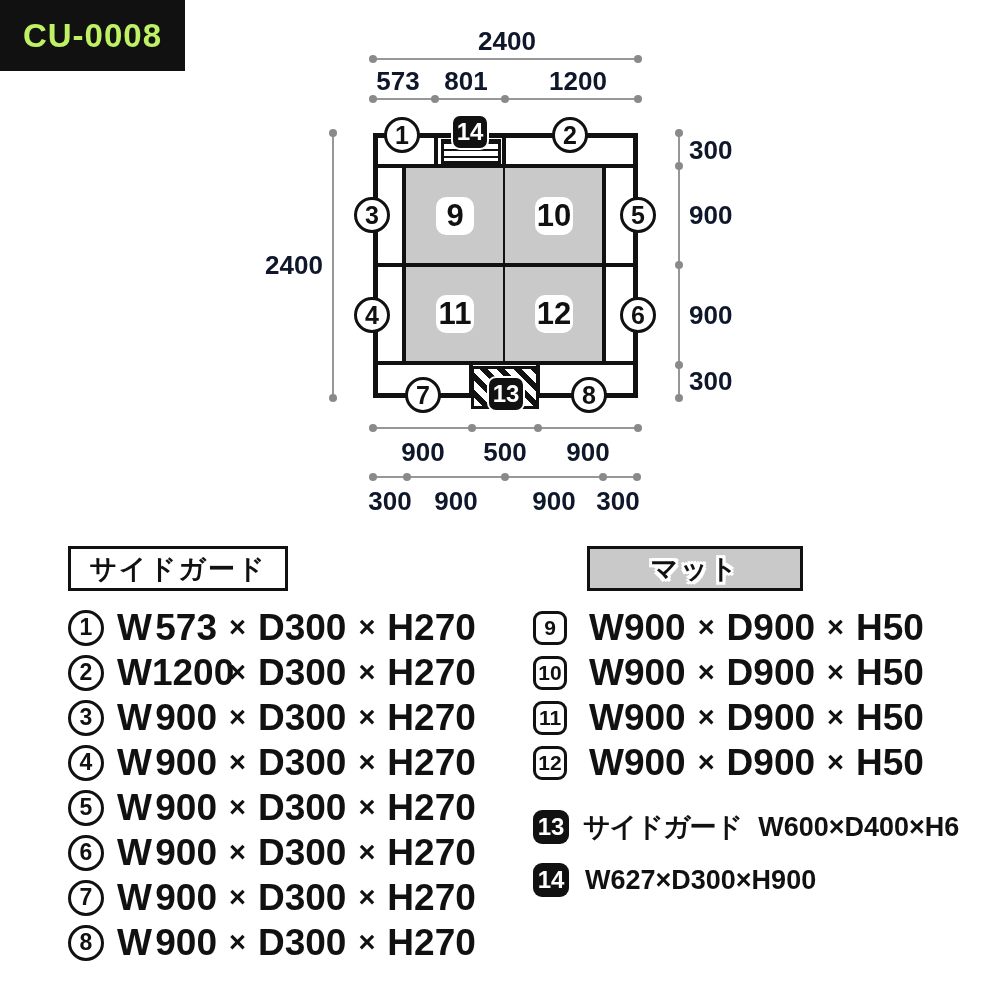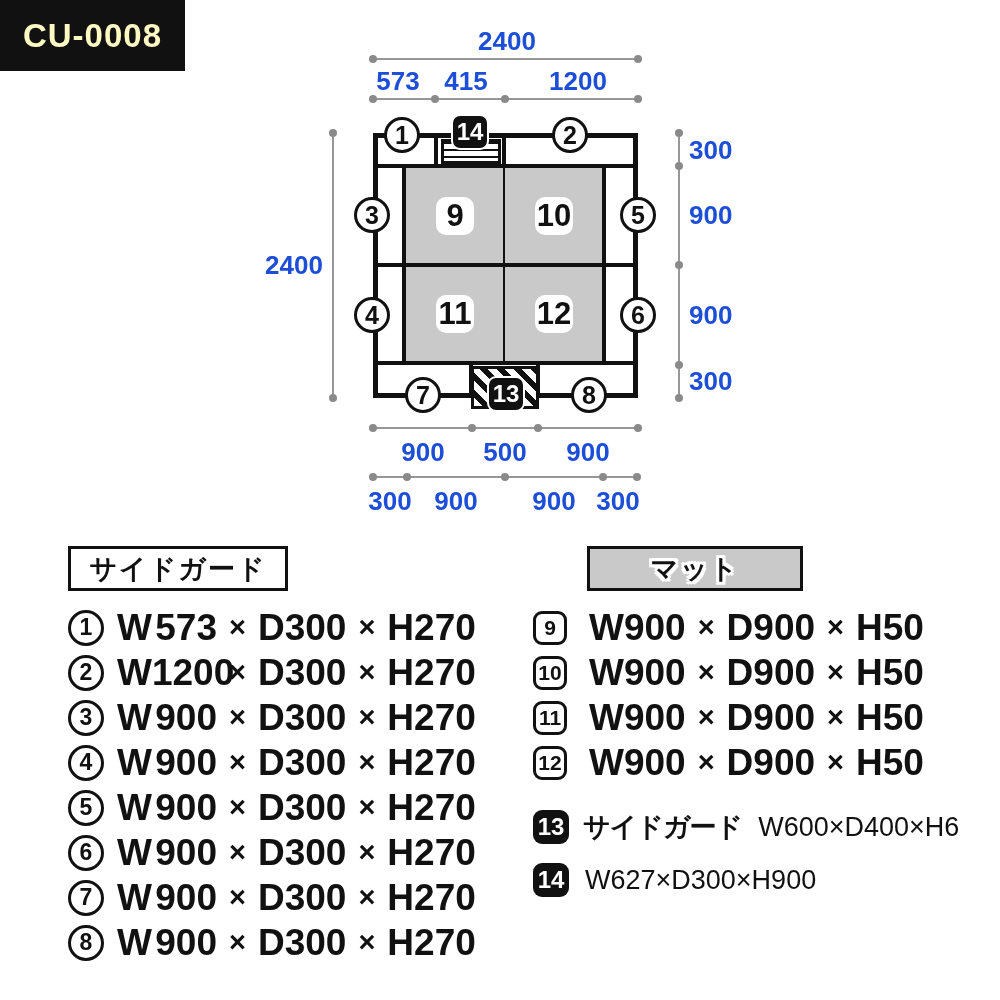--- a/index.html
+++ b/index.html
@@ -1,21 +1,21 @@
 <!DOCTYPE html>
 <html><head>
 <meta charset="utf-8">
 <style>
   html,body{margin:0;padding:0;background:#fff;}
   body{width:1000px;height:1000px;position:relative;overflow:hidden;
        font-family:"Liberation Sans","DejaVu Sans",sans-serif;color:#111;}
   .abs{position:absolute;}
 
   
-  #model-badge{left:0;top:0;width:185px;height:71px;background:#111;color:#fef9c3;
+  #model-badge{left:0;top:0;width:185px;height:71px;background:#111;color:#bef264;
     display:flex;align-items:center;justify-content:center;
     font-size:33px;font-weight:bold;letter-spacing:1px;}
 
   
   #plan-frame{left:373px;top:133px;width:265px;height:265px;border:5px solid #111;box-sizing:border-box;background:#fff;z-index:1;}
   #mat-area{left:406px;top:168px;width:196px;height:193px;background:#c9c9c9;z-index:1;}
   .bline{position:absolute;background:#111;z-index:2;}
 
   
   #rack{left:441px;top:139px;width:60px;height:25px;border:3px solid #111;box-sizing:border-box;
@@ -31,21 +31,21 @@
     display:flex;align-items:center;justify-content:center;font-size:31px;font-weight:bold;
     transform:translate(-50%,-50%);z-index:3;}
   .black-badge{position:absolute;width:34px;height:32px;background:#111;color:#fff;border-radius:9px;
     border:2px solid #fff;display:flex;align-items:center;justify-content:center;
     font-size:24px;font-weight:bold;transform:translate(-50%,-50%);z-index:7;}
 
   
   .dim-h{position:absolute;height:2px;background:#979797;z-index:0;}
   .dim-v{position:absolute;width:2px;background:#979797;z-index:0;}
   .dim-dot{position:absolute;width:8px;height:8px;border-radius:50%;background:#8a8a8a;z-index:0;}
-  .dim-label{position:absolute;color:#1d4ed8;font-size:26px;font-weight:bold;white-space:nowrap;
+  .dim-label{position:absolute;color:#0f172a;font-size:26px;font-weight:bold;white-space:nowrap;
     transform:translate(-50%,-50%);z-index:0;}
   .dim-label.left-anchor{transform:translate(0,-50%);}
 
   
   .legend-header{position:absolute;border:3px solid #111;box-sizing:border-box;height:45px;
     display:flex;align-items:center;justify-content:center;font-size:27px;font-weight:bold;letter-spacing:2px;}
   #sideguard-header{left:68px;top:546px;width:220px;background:#fff;}
   #mat-header{left:547px;top:546px;width:216px;background:#c9c9c9;
     text-shadow:-3px -3px 0 #fff,-3px 3px 0 #fff,3px -3px 0 #fff,3px 3px 0 #fff,
                 -3px 0 0 #fff,3px 0 0 #fff,0 -3px 0 #fff,0 3px 0 #fff;margin-left:40px;}
@@ -59,21 +59,21 @@
     display:flex;align-items:center;justify-content:center;font-size:21px;font-weight:bold;margin-right:22px;}
   .row-blackbadge{width:36px;height:34px;background:#111;color:#fff;border-radius:9px;flex:0 0 auto;
     display:flex;align-items:center;justify-content:center;font-size:24px;font-weight:bold;}
   .spec{display:flex;align-items:center;font-size:37px;font-weight:bold;letter-spacing:0px;}
   .w-group{display:flex;justify-content:space-between;width:100px;}
   .x-sign{font-size:29px;margin:0 12px;}
   .extra-row{position:absolute;display:flex;align-items:center;height:44px;}
   #extra-13{left:533px;top:805px;}
   #extra-14{left:533px;top:858px;}
   .extra-name{font-size:27px;font-weight:bold;margin-left:14px;letter-spacing:-1px;}
-  .extra-size{font-size:27px;font-weight:normal;margin-left:16px;}
+  .extra-size{font-size:27px;font-weight:bold;margin-left:16px;}
 </style>
 </head>
 <body>
 
 <div class="abs" id="model-badge">CU-0008</div>
 
 <div class="abs" id="plan-frame"></div>
 <div class="abs" id="mat-area"></div>
 
 <div class="bline" style="left:373px;top:164px;width:265px;height:4px;"></div>
@@ -106,21 +106,21 @@
 
 <div class="black-badge" style="left:470px;top:132px;">14</div>
 <div class="black-badge" style="left:506px;top:394px;">13</div>
 
 <div class="dim-label" style="left:507px;top:41px;">2400</div>
 <div class="dim-h" style="left:373px;top:58px;width:265px;"></div>
 <div class="dim-dot" style="left:369px;top:55px;"></div>
 <div class="dim-dot" style="left:634px;top:55px;"></div>
 
 <div class="dim-label" style="left:398px;top:81px;">573</div>
-<div class="dim-label" style="left:466px;top:81px;">415</div>
+<div class="dim-label" style="left:466px;top:81px;">801</div>
 <div class="dim-label" style="left:578px;top:81px;">1200</div>
 <div class="dim-h" style="left:373px;top:98px;width:265px;"></div>
 <div class="dim-dot" style="left:369px;top:95px;"></div>
 <div class="dim-dot" style="left:431px;top:95px;"></div>
 <div class="dim-dot" style="left:501px;top:95px;"></div>
 <div class="dim-dot" style="left:634px;top:95px;"></div>
 
 <div class="dim-label" style="left:294px;top:265px;">2400</div>
 <div class="dim-v" style="left:332px;top:133px;height:265px;"></div>
 <div class="dim-dot" style="left:329px;top:129px;"></div>

